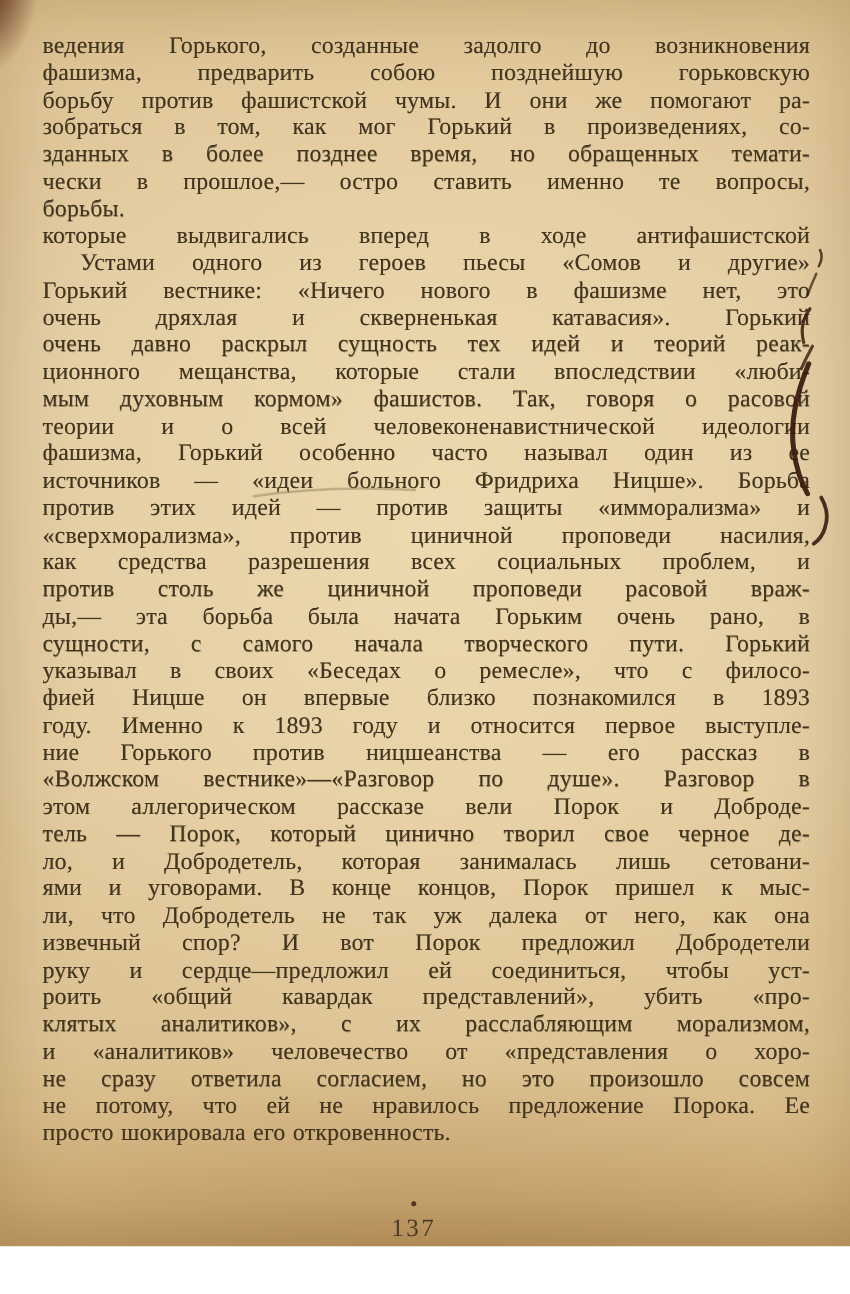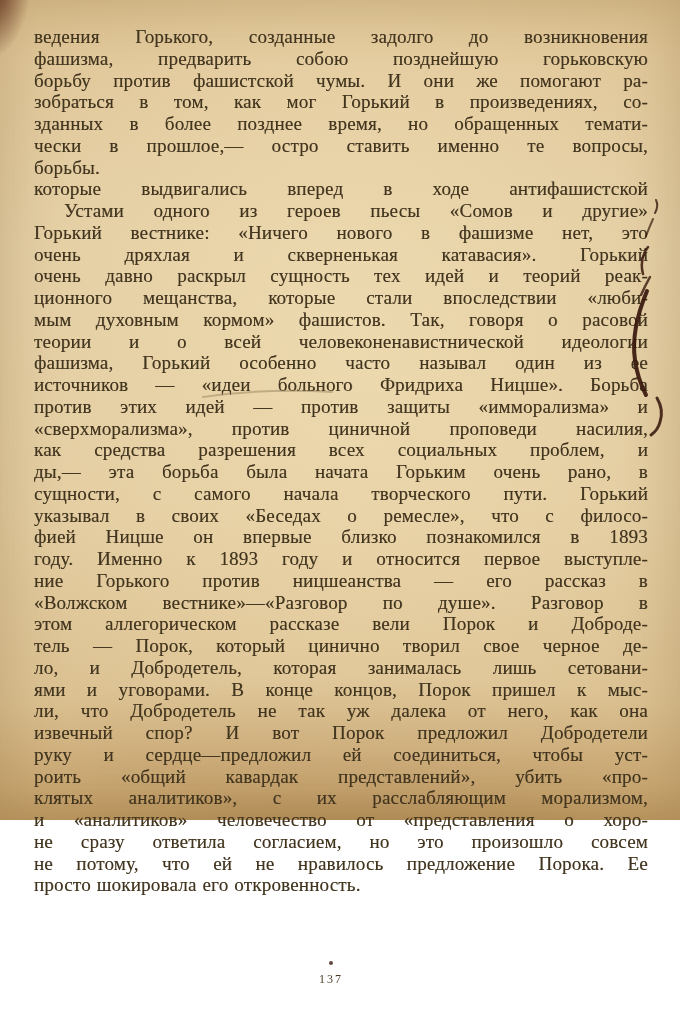--- a/index.html
+++ b/index.html
@@ -3,21 +3,21 @@
 <meta charset="utf-8">
 <style>
   html, body { margin: 0; padding: 0; }
   body {
     width: 680px; height: 1035px;
     overflow: hidden;
     font-family: "Liberation Serif", "DejaVu Serif", serif;
   }
   .page {
     position: relative;
-    width: 680px; height: 820px;
+    width: 680px; height: 997px;
     background:
       radial-gradient(ellipse 60px 110px at -12px -20px, rgba(74,18,9,0.95) 0%, rgba(74,18,9,0.55) 35%, rgba(74,18,9,0) 72%),
       radial-gradient(ellipse 900px 300px at 50% 104%, rgba(132,84,36,0.30) 0%, rgba(132,84,36,0) 60%),
       radial-gradient(ellipse 560px 700px at 52% 42%, rgba(246,228,186,0.55) 0%, rgba(246,228,186,0) 70%),
       linear-gradient(180deg, #dcc190 0%, #e0c79a 8%, #e3cda3 30%, #e2cb9f 62%, #dcc293 84%, #d2b27d 96%, #c9a76f 100%);
     box-shadow: inset 0 0 60px rgba(120,85,40,0.28);
     font-family: Liberation Serif, serif;
   }
   .text-block {
     position: absolute;
@@ -37,21 +37,21 @@
     height: 21.75px;
   }
   .line.last { text-align-last: left; }
   .line.indent { text-indent: 30px; }
   .page-number {
     position: absolute;
     left: 0; top: 972px;
     width: 662px;
     text-align: center;
     color: #4a3c24;
-    font-size: 12px;
+    font-size: 20px;
     letter-spacing: 2px;
   }
   .marginalia {
     position: absolute;
     left: 0; top: 0;
     pointer-events: none;
   }
   .ink { stroke: #38180c; fill: none; stroke-linecap: round; }
   .pencil { stroke: #8d7a55; fill: none; stroke-linecap: round; }
 </style>
@@ -74,20 +74,21 @@
     <div class="line">очень дряхлая и скверненькая катавасия». Горький</div>
     <div class="line">очень давно раскрыл сущность тех идей и теорий реак-</div>
     <div class="line">ционного мещанства, которые стали впоследствии «люби-</div>
     <div class="line">мым духовным кормом» фашистов. Так, говоря о расовой</div>
     <div class="line">теории и о всей человеконенавистнической идеологии</div>
     <div class="line">фашизма, Горький особенно часто называл один из ее</div>
     <div class="line">источников — «идеи больного Фридриха Ницше». Борьба</div>
     <div class="line">против этих идей — против защиты «имморализма» и</div>
     <div class="line">«сверхморализма», против циничной проповеди насилия,</div>
     <div class="line">как средства разрешения всех социальных проблем, и</div>
+    <div class="line">против столь же циничной проповеди расовой враж-</div>
     <div class="line">ды,— эта борьба была начата Горьким очень рано, в</div>
     <div class="line">сущности, с самого начала творческого пути. Горький</div>
     <div class="line">указывал в своих «Беседах о ремесле», что с филосо-</div>
     <div class="line">фией Ницше он впервые близко познакомился в 1893</div>
     <div class="line">году. Именно к 1893 году и относится первое выступле-</div>
     <div class="line">ние Горького против ницшеанства — его рассказ в</div>
     <div class="line">«Волжском вестнике»—«Разговор по душе». Разговор в</div>
     <div class="line">этом аллегорическом рассказе вели Порок и Доброде-</div>
     <div class="line">тель — Порок, который цинично творил свое черное де-</div>
     <div class="line">ло, и Добродетель, которая занималась лишь сетовани-</div>

